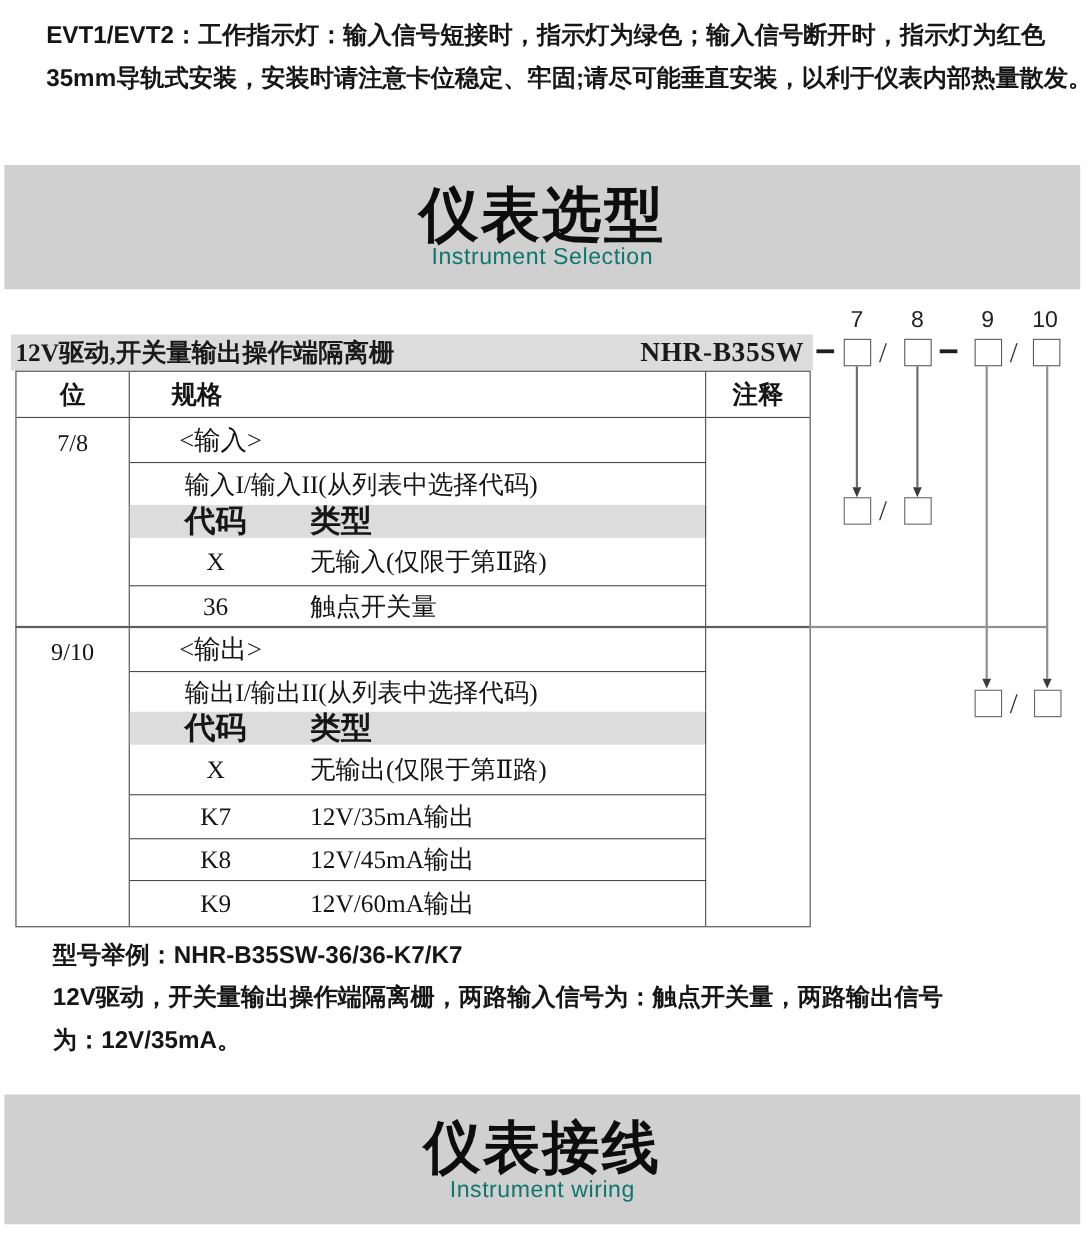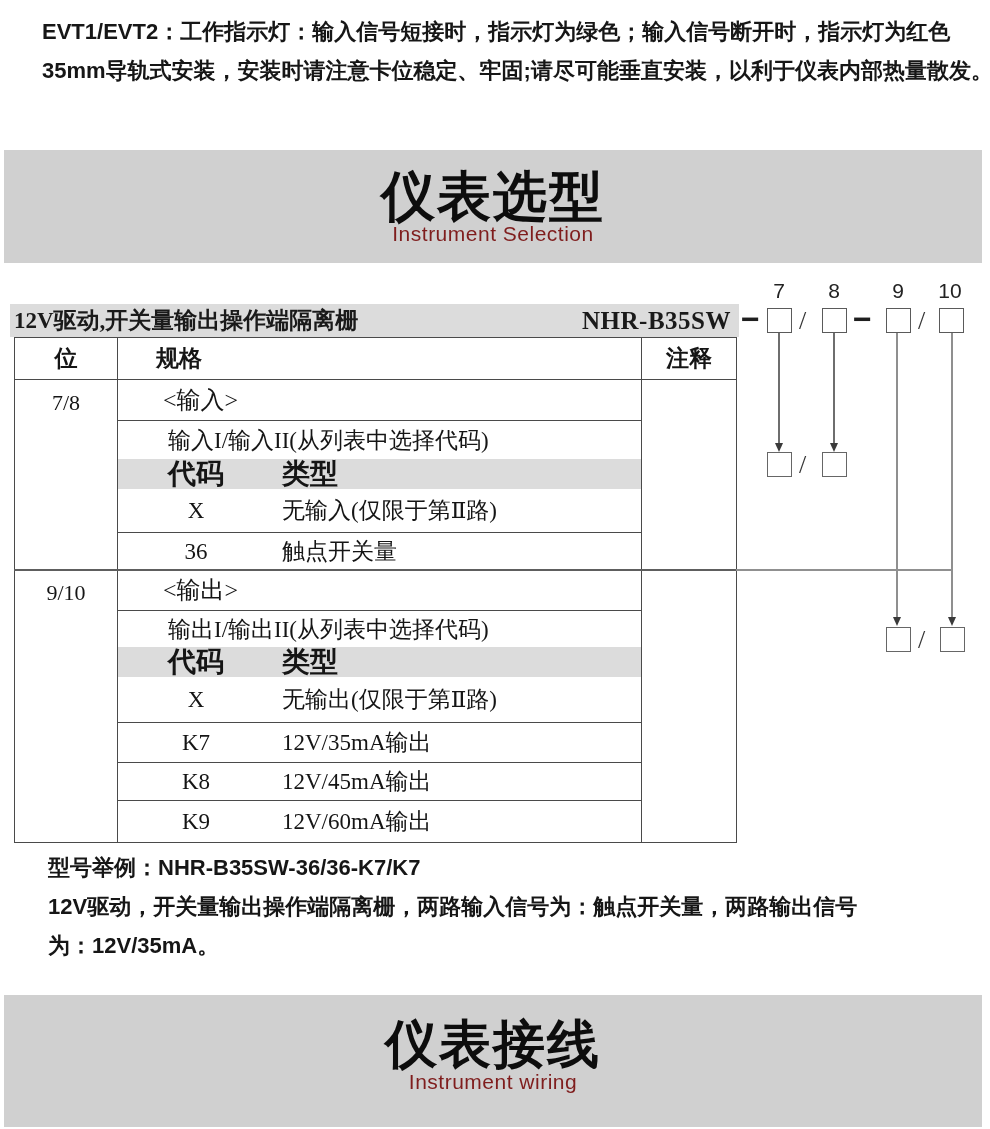--- a/index.html
+++ b/index.html
@@ -7,23 +7,23 @@
         font-family:"Liberation Sans","DejaVu Sans",sans-serif;color:#1a1a1a;}
 
   
   .note{position:absolute;font-size:22px;font-weight:600;line-height:39px;color:#161616;white-space:nowrap;}
   .top-note{left:42px;top:12px;}
   .example-note{left:48px;top:848px;}
 
   
   .banner{position:absolute;left:4px;width:978px;background:#d0d0d0;text-align:center;}
   .banner-sel{top:150px;height:113px;}
-  .banner-wire{top:995px;height:132px;}
+  .banner-wire{top:995px;height:118px;}
   .banner-title{font-size:54px;font-weight:700;letter-spacing:2px;color:#0d0d0d;padding-top:17px;line-height:58px;}
-  .banner-sub{font-size:21px;font-weight:400;letter-spacing:0.5px;color:#7f1d1d;line-height:24px;margin-top:-3px;
+  .banner-sub{font-size:21px;font-weight:400;letter-spacing:0.5px;color:#0f766e;line-height:24px;margin-top:-3px;
               font-family:"Liberation Sans","DejaVu Sans",sans-serif;}
 
   
   .model-band{position:absolute;left:10px;top:304px;width:729px;height:33px;background:#dcdcdc;
               display:flex;align-items:center;justify-content:space-between;gap:25px;}
   .band-desc{font-family:"Liberation Serif","DejaVu Serif",serif;font-weight:700;font-size:23px;padding-left:4px;white-space:nowrap;}
   .band-model{font-family:"Liberation Serif","DejaVu Serif",serif;font-weight:600;font-size:25px;letter-spacing:0.5px;padding-right:8px;}
 
   
   .digit{position:absolute;width:26px;top:279px;text-align:center;font-size:21px;color:#222;font-weight:400;}

